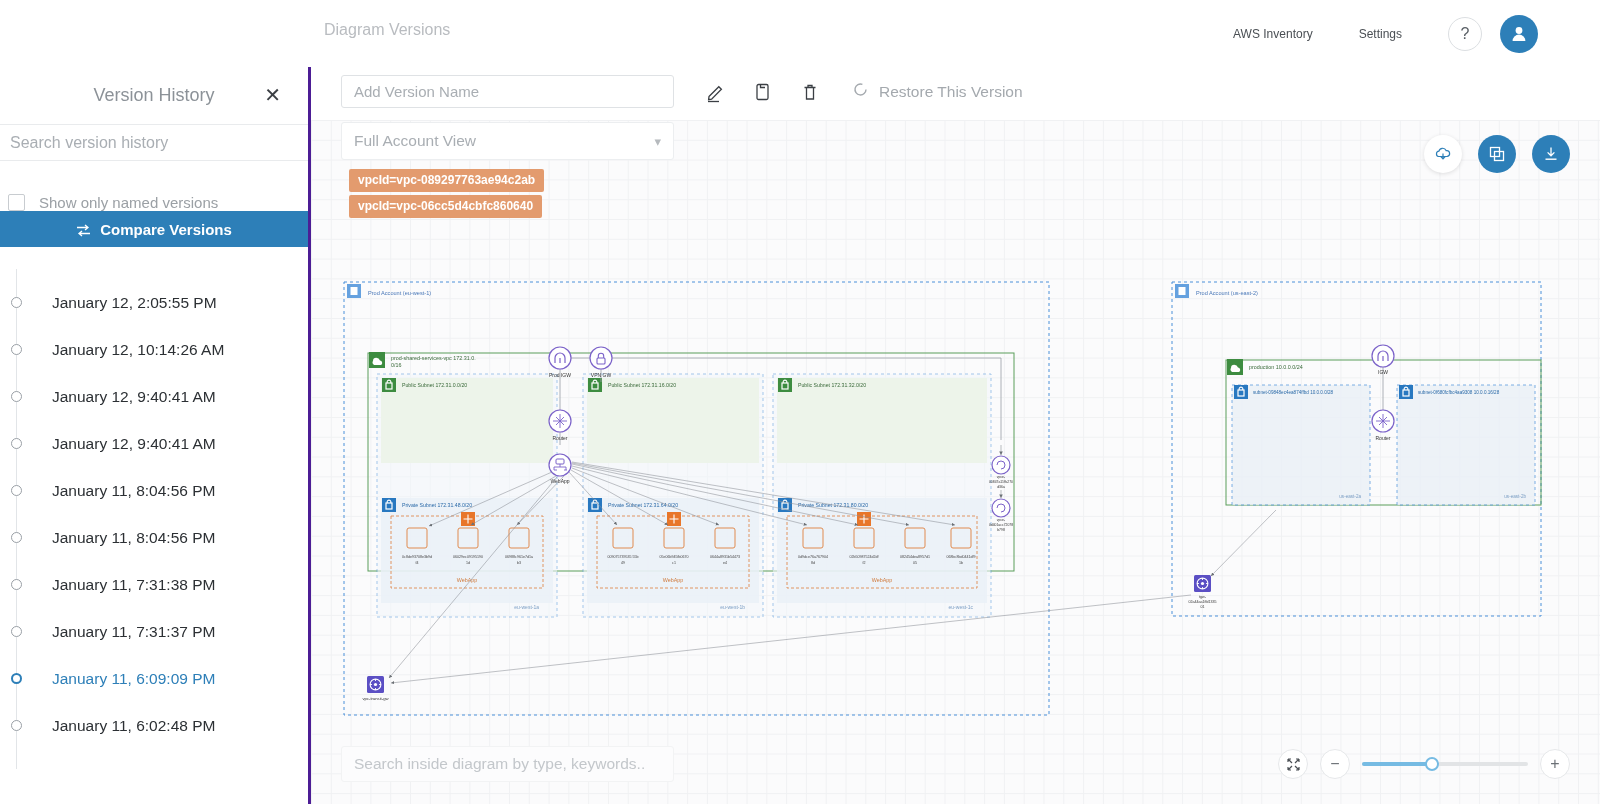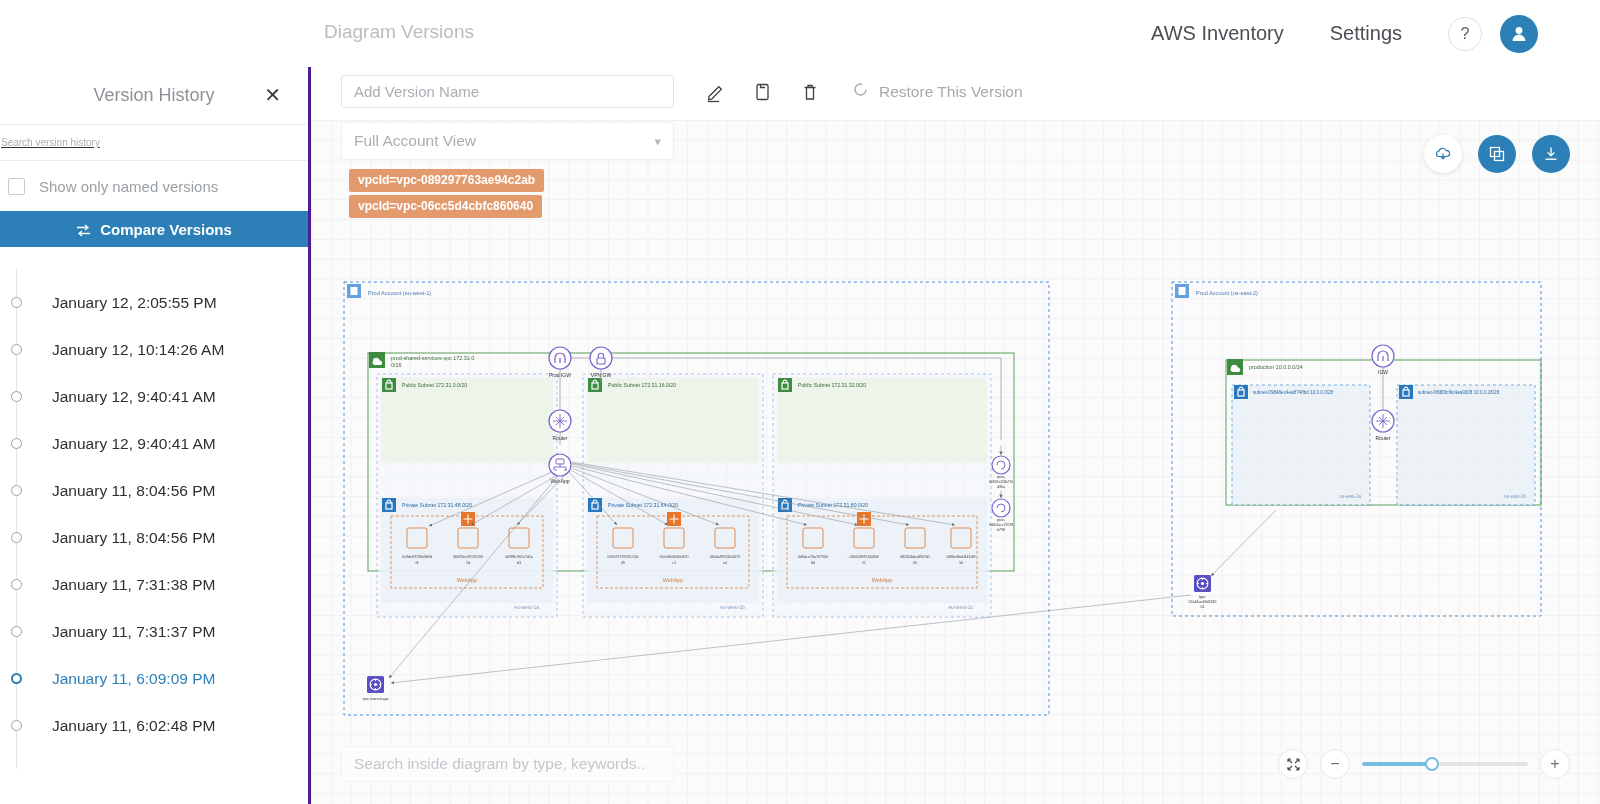--- a/index.html
+++ b/index.html
@@ -11,23 +11,23 @@
   }
   
   .topbar {
     position: absolute; top: 0; left: 0; width: 1600px; height: 67px;
     background: #ffffff; display: flex; align-items: center;
     z-index: 50;
   }
   .logo-wrap { position: absolute; left: 62px; top: 14px; display: flex; align-items: center; gap: 9px; }
   .logo-mark { width: 28px; height: 27px; position: relative; }
   .logo-text { font-size: 26px; font-weight: 700; color: #2176ae; letter-spacing: -0.2px; }
-  .page-title { position: absolute; left: 324px; top: 21px; font-size: 19px; color: #b9bcc0; }
+  .page-title { position: absolute; left: 324px; top: 21px; font-size: 16px; color: #b9bcc0; }
   .nav-right { position: absolute; right: 62px; top: 0; height: 67px; display: flex; align-items: center; gap: 0; }
-  .nav-link { font-size: 20px; color: #4a4f54; margin-right: 46px; cursor: pointer; }
+  .nav-link { font-size: 12px; color: #4a4f54; margin-right: 46px; cursor: pointer; }
   .help-btn {
     width: 34px; height: 34px; border-radius: 50%; border: 1px solid #dcdfe2;
     display: flex; align-items: center; justify-content: center;
     font-size: 16px; color: #5a6066; background: #fff; cursor: pointer; margin-right: 18px;
   }
   .avatar-btn {
     width: 38px; height: 38px; border-radius: 50%; background: #2d7fb8;
     display: flex; align-items: center; justify-content: center; cursor: pointer;
   }
   
@@ -36,25 +36,25 @@
     background: #ffffff; border-right: 3px solid #4c1d95; overflow: hidden;
   }
   .vh-header { height: 57px; display: flex; align-items: center; justify-content: center; position: relative; }
   .vh-title { font-size: 18px; color: #8c9298; }
   .vh-close { position: absolute; right: 27px; top: 18px; font-size: 20px; color: #3b3f44; cursor: pointer; line-height: 1; }
   .vh-search {
     height: 37px; border-top: 1px solid #e9ebed; border-bottom: 1px solid #e9ebed;
     display: flex; align-items: center; padding: 0 0 0 0;
   }
   .vh-search input {
-    width: 100%; height: 100%; border: 0; outline: 0; font-size: 10px; color: #333;
-    padding-left: 1px; background: transparent; text-decoration: underline;
+    width: 100%; height: 100%; border: 0; outline: 0; font-size: 16px; color: #333;
+    padding-left: 10px; background: transparent;
   }
   .vh-search input::placeholder { color: #a9aeb3; }
-  .vh-check { height: 50px; display: flex; align-items: center; gap: 14px; padding-left: 8px; }
+  .vh-check { height: 50px; display: flex; align-items: flex-end; gap: 14px; padding-left: 8px; }
   .vh-check .box { width: 17px; height: 17px; border: 1px solid #c8ccd0; border-radius: 2px; background: #fff; cursor: pointer; }
   .vh-check .lbl { font-size: 15px; color: #9ba0a5; }
   .compare-btn {
     height: 36px; background: #2d7fb8; color: #fff; font-size: 15px; font-weight: 700;
     display: flex; align-items: center; justify-content: center; gap: 9px; cursor: pointer;
   }
   .cmp-icon { display: inline-block; width: 15px; height: 13px; position: relative; }
   .versions { padding-top: 32px; position: relative; }
   .timeline-line { position: absolute; left: 16px; top: 22px; bottom: -20px; width: 1px; background: #e2e5e8; }
   .ver-item { height: 47px; display: flex; align-items: center; position: relative; cursor: pointer; }

